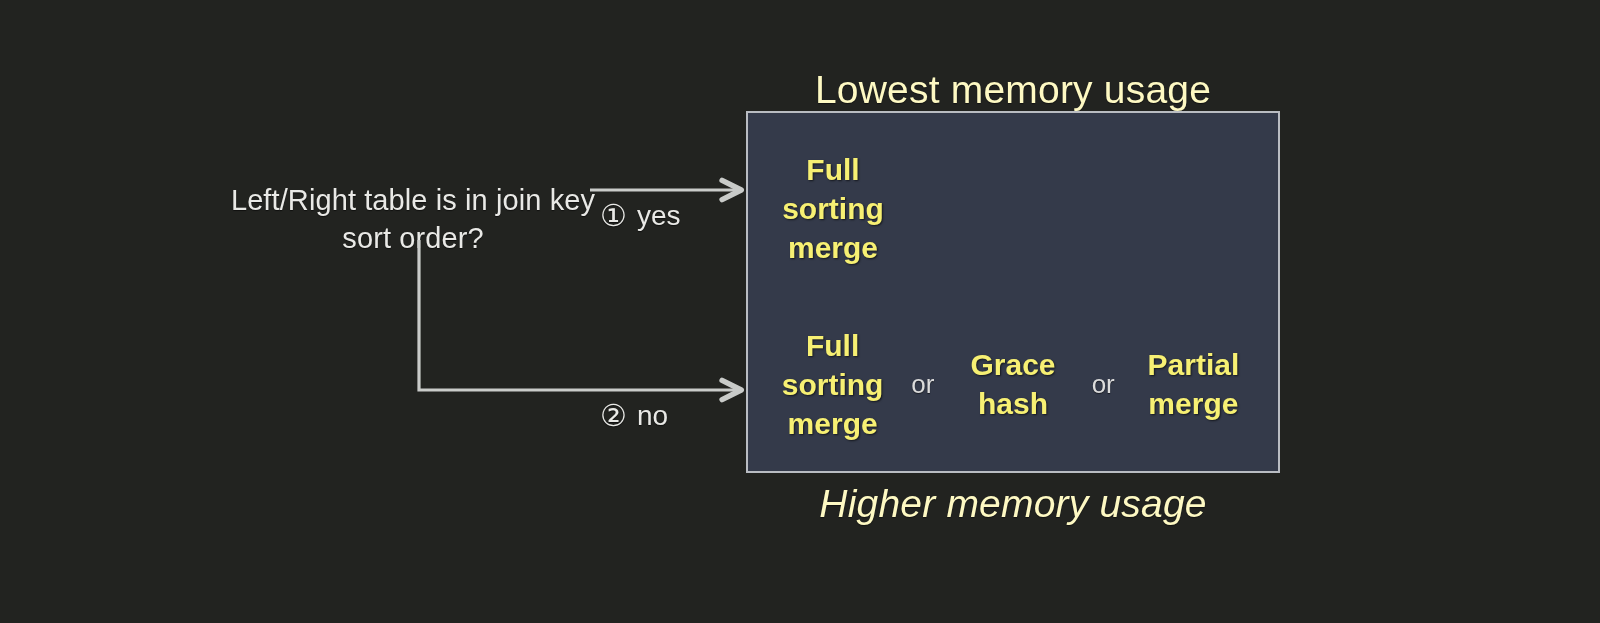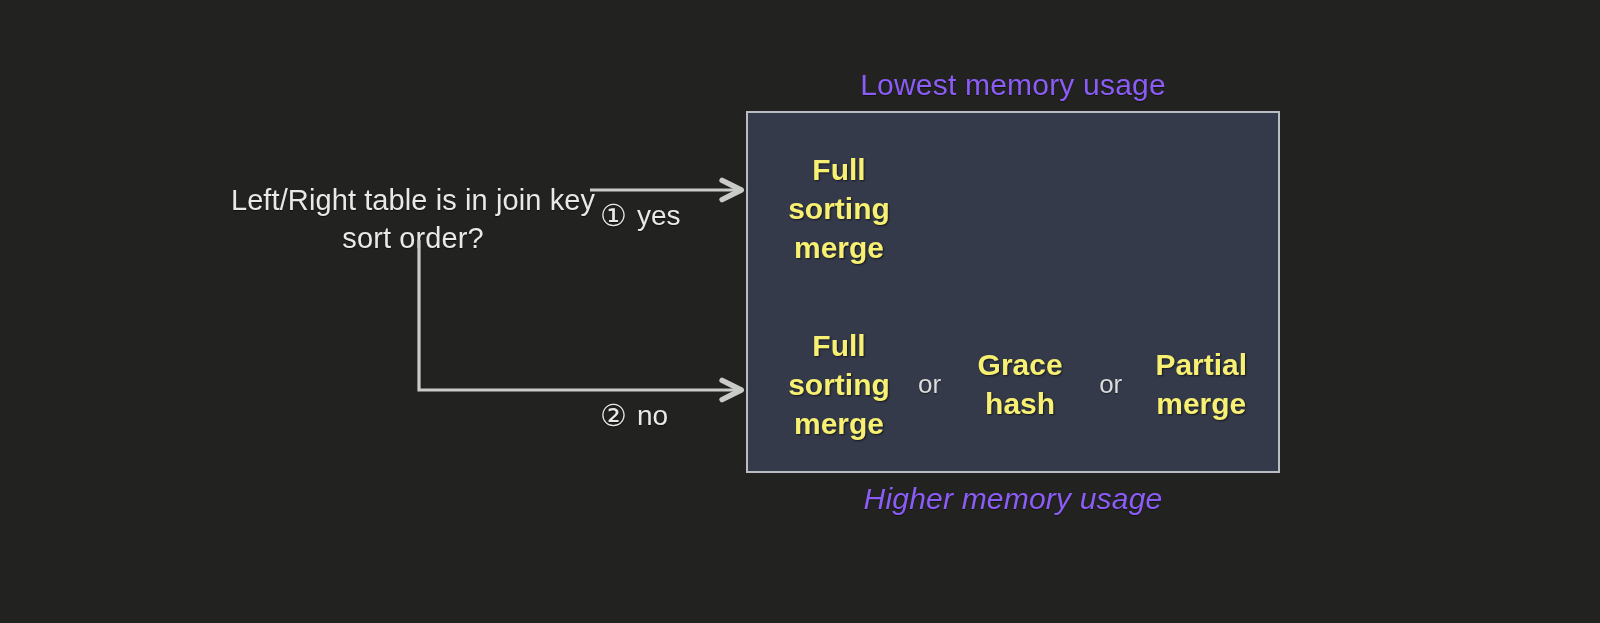--- a/index.html
+++ b/index.html
@@ -73,24 +73,24 @@
     height: 362px;
     background: #343a4a;
     border: 2px solid #b9bcc2;
     box-sizing: border-box;
   }
 
   .panel-row {
     position: absolute;
     display: flex;
     align-items: center;
-    left: 12px;
+    left: 0;
     width: 100%;
     box-sizing: border-box;
-    padding: 0 14px;
+    padding: 0 20px;
   }
   .row-top    { top: 20px;  height: 150px; }
   .row-bottom { top: 196px; height: 150px; }
 
   .option {
     color: #f7f073;
     font-weight: bold;
     font-size: 30px;
     line-height: 1.3;
     text-align: center;
@@ -112,22 +112,22 @@
   }
 
   .spacer { flex: 1 1 auto; }
 
   
   .caption {
     position: absolute;
     width: 534px;
     left: 746px;
     text-align: center;
-    color: #8b5cf6;
-    font-size: 30px;
+    color: #fef9c3;
+    font-size: 39px;
     letter-spacing: 0.2px;
     text-shadow: 0 1px 1px rgba(0,0,0,0.45);
   }
   .caption-top    { top: 68px; }
   .caption-bottom { top: 482px; font-style: italic; }
 </style>
 </head>
 <body>
 
 <div class="stage">

